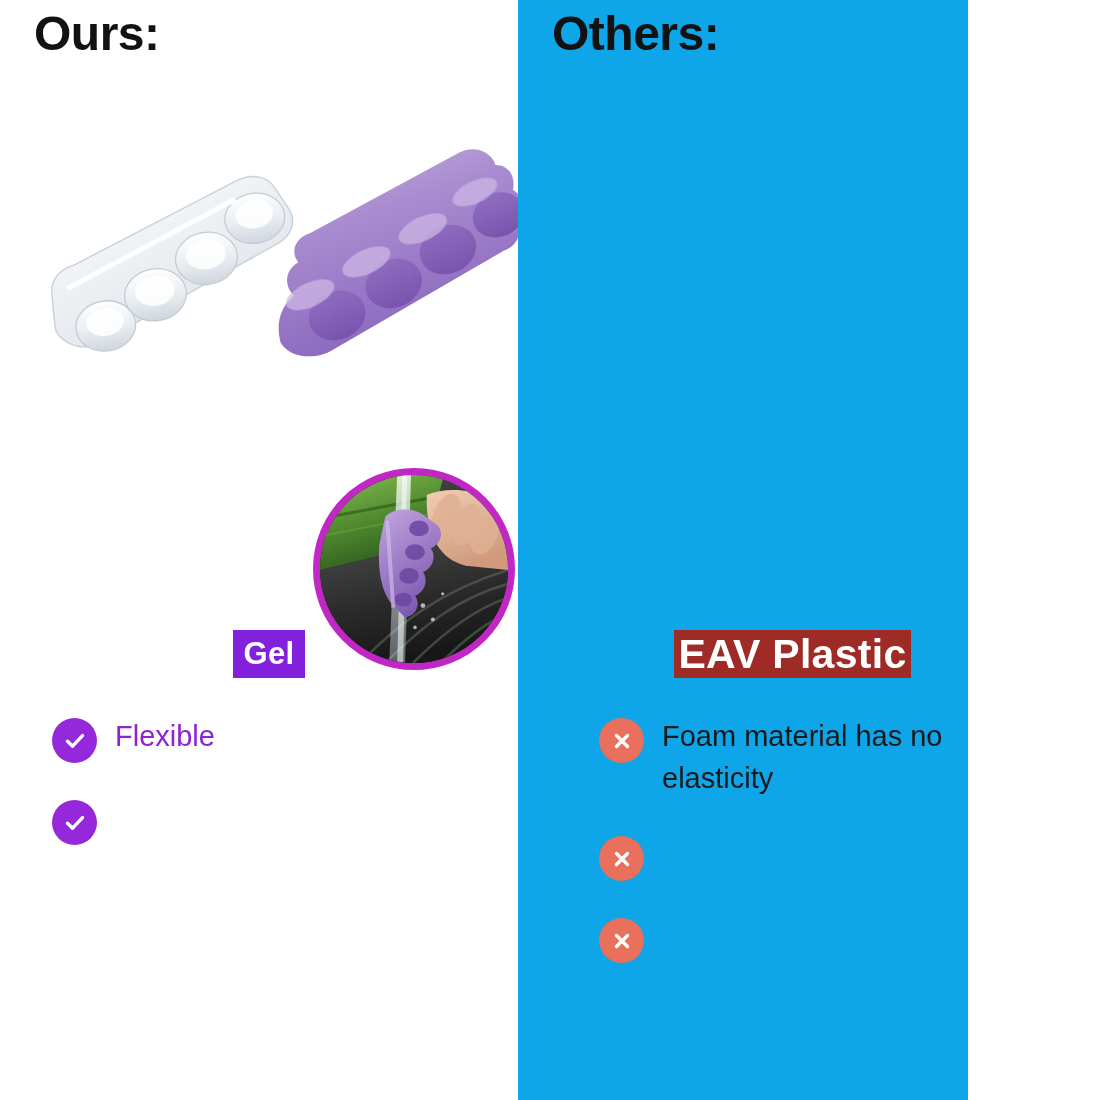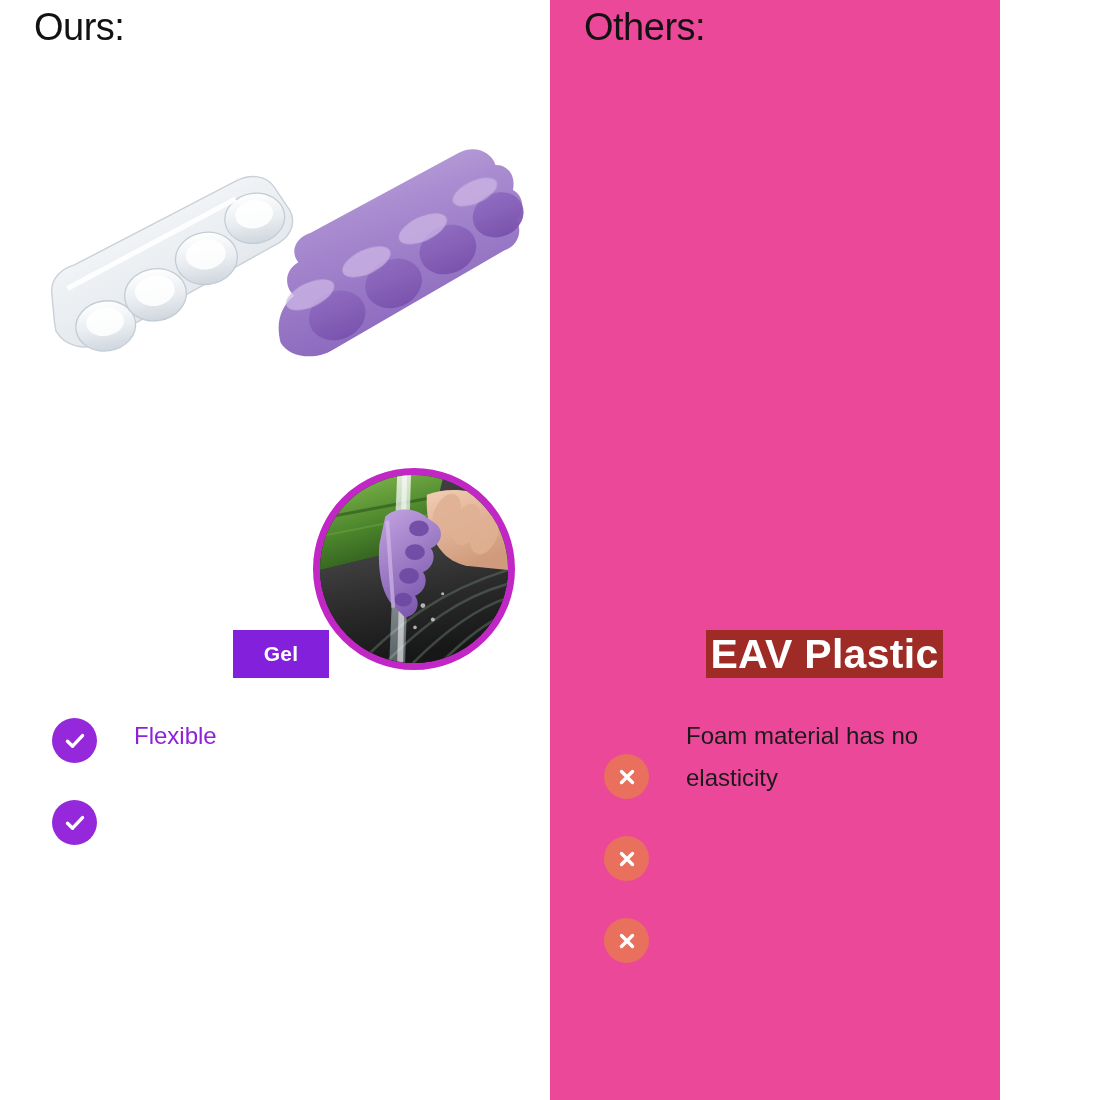--- a/index.html
+++ b/index.html
@@ -7,66 +7,66 @@
     width:1100px;height:1100px;
     font-family:"Liberation Sans", sans-serif;
     background:#ffffff;
     overflow:hidden;
   }
   .board{position:relative;width:1100px;height:1100px;}
 
   
   .panel{position:absolute;top:0;height:1100px;}
   .panel-left{left:0;width:550px;background:#ffffff;}
-  .panel-right{left:550px;width:450px;background:#ec4899;}
+  .panel-right{left:518px;width:450px;background:#0ea5e9;}
 
   .panel-heading{
     position:absolute;top:6px;
-    font-size:38px;font-weight:normal;color:#121212;
+    font-size:48px;font-weight:bold;color:#121212;
     letter-spacing:-0.5px;
   }
   .panel-left .panel-heading{left:34px;}
   .panel-right .panel-heading{left:34px;}
 
   
   .badge{
     position:absolute;
     display:flex;align-items:center;justify-content:center;
     color:#ffffff;font-weight:bold;
     letter-spacing:0.3px;
   }
   .badge-gel{
-    left:233px;top:630px;width:96px;height:48px;
-    background:#8320db;font-size:21px;
+    left:233px;top:630px;width:72px;height:48px;
+    background:#8320db;font-size:31px;
   }
   .badge-eav{
     left:156px;top:630px;width:237px;height:48px;
     background:#9e2b26;font-size:41px;
   }
 
   
   .features{position:absolute;left:0;top:715px;width:100%;}
   .feature{
     display:flex;align-items:flex-start;
     margin-bottom:34px;
   }
   .feature-left{padding-left:52px;}
-  .feature-right{padding-left:54px;align-items:flex-end;}
+  .feature-right{padding-left:81px;}
 
   .ico{
     flex:0 0 auto;width:45px;height:45px;border-radius:50%;
     display:flex;align-items:center;justify-content:center;
     margin-top:3px;
   }
   .ico-check{background:#9528da;}
   .ico-x{background:#e8705c;}
 
   .feature-text{
-    margin-left:37px;
-    font-size:24px;line-height:42px;
+    margin-left:18px;
+    font-size:29px;line-height:42px;
     max-width:380px;
   }
   .feature-left .feature-text{color:#8f22d6;}
   .feature-right .feature-text{color:#1a1a1a;max-width:400px;}
 
   
   .gel-stage{position:absolute;left:20px;top:120px;width:520px;height:420px;}
 
   .gel-clear{
     position:absolute;left:18px;top:30px;width:290px;height:215px;

